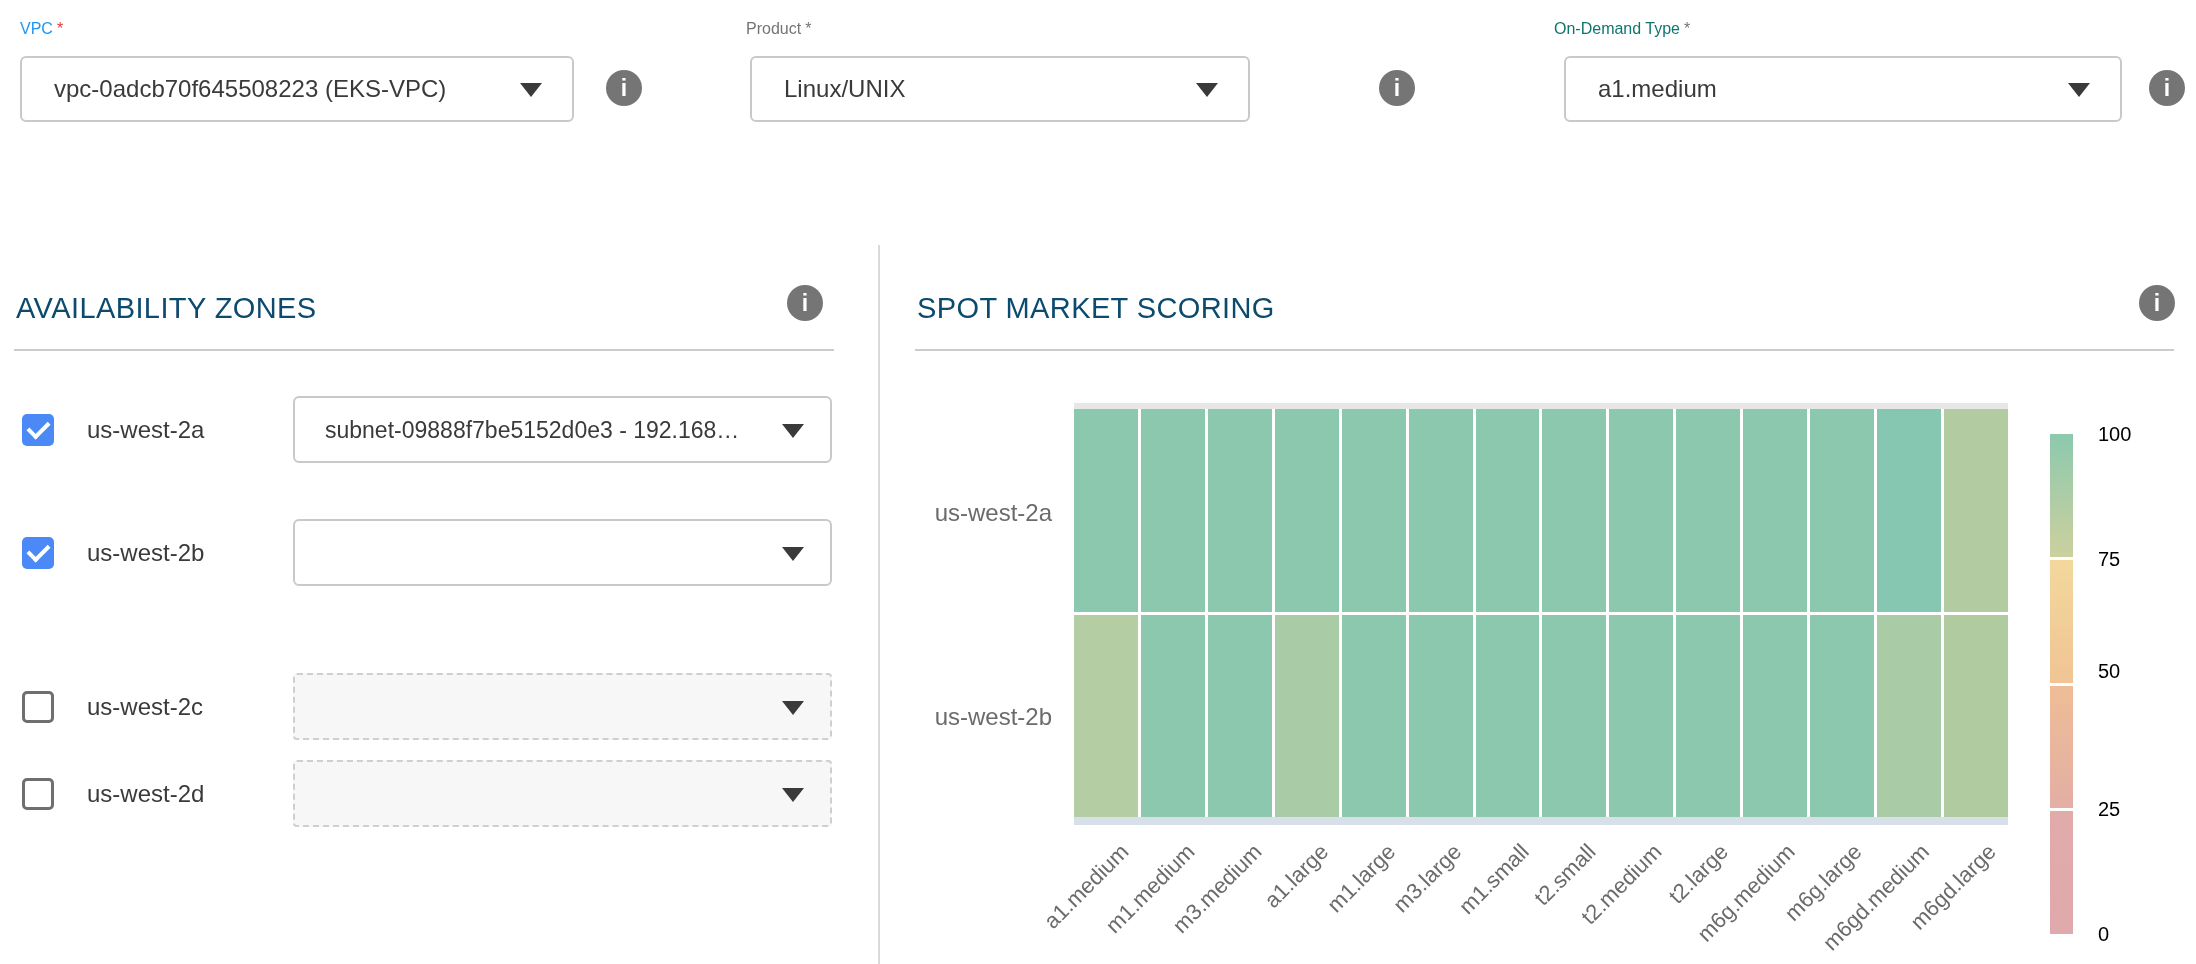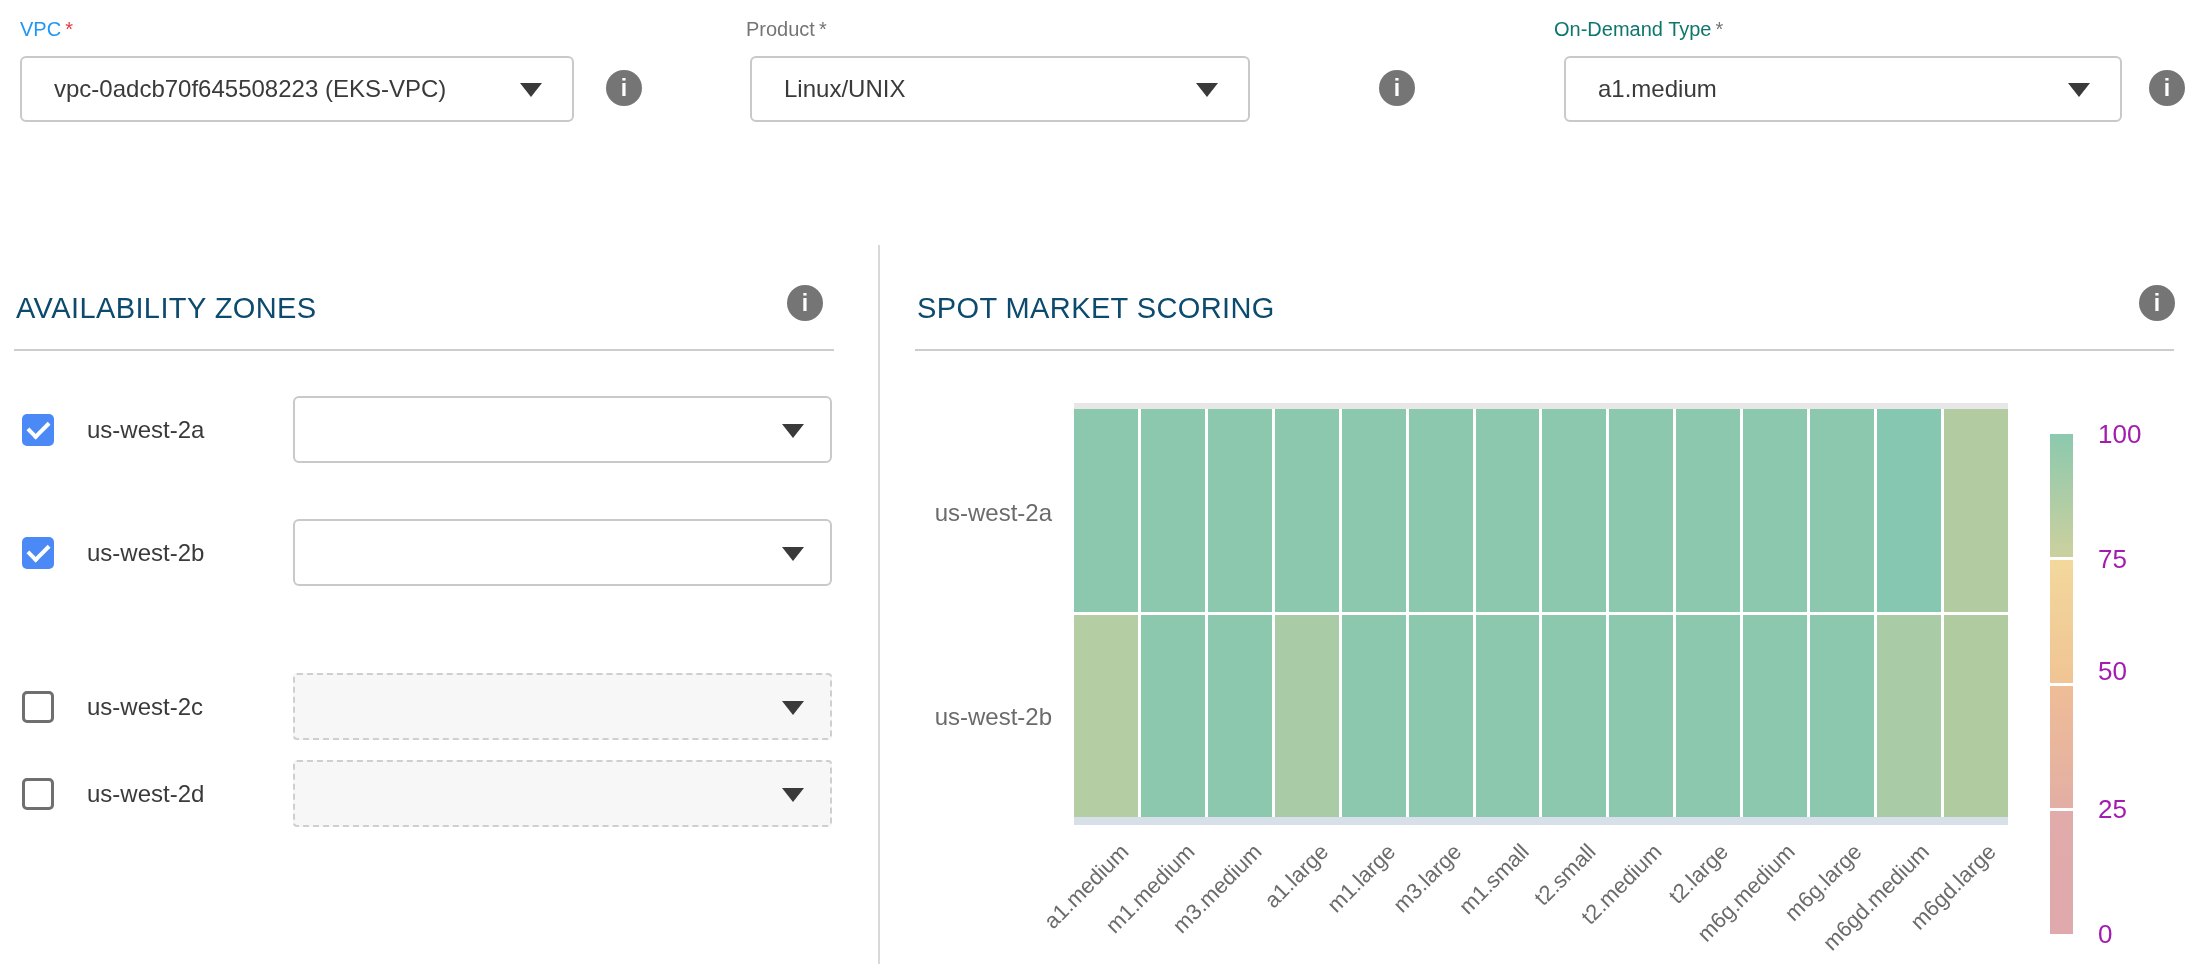--- a/index.html
+++ b/index.html
@@ -4,21 +4,21 @@
 <style>
   html,body{margin:0;padding:0;background:#fff;}
   body{font-family:"Liberation Sans",sans-serif;-webkit-font-smoothing:antialiased;}
   .page{position:relative;width:2196px;height:964px;background:#fff;overflow:hidden;}
 
   
   .field{position:absolute;top:14px;}
   .field-0{left:20px;width:660px;}
   .field-1{left:746px;width:680px;}
   .field-2{left:1554px;width:642px;}
-  .field-label{font-size:20px;color:#757575;height:30px;line-height:30px;}
+  .field-label{font-size:16px;color:#757575;height:30px;line-height:30px;}
   .field-label .star{margin-left:4px;}
   .select{position:absolute;top:42px;height:66px;background:#fff;border:2px solid #c9c9c9;
           border-radius:6px;box-sizing:border-box;cursor:pointer;}
   .field-0 .select{left:0;width:554px;}
   .field-1 .select{left:4px;width:500px;}
   .field-2 .select{left:10px;width:558px;}
   .select-value{position:absolute;left:32px;top:50%;transform:translateY(-50%);
                 font-size:24px;color:#3a3a3a;white-space:nowrap;}
   .caret{position:absolute;right:30px;top:50%;margin-top:-6px;width:0;height:0;
          border-left:11px solid transparent;border-right:11px solid transparent;
@@ -69,21 +69,21 @@
   .hm-botstrip{position:absolute;left:1074px;top:817px;width:934px;height:8px;background:#d7dfe9;}
   .hm-ylabel{position:absolute;left:860px;width:192px;text-align:right;
              font-size:24px;color:#6b6b6b;white-space:nowrap;}
   .hm-xlabels{position:absolute;left:1074px;top:829px;width:934px;height:135px;}
   .hm-xlabel{position:absolute;top:10px;font-size:22px;color:#6b6b6b;white-space:nowrap;
              transform:rotate(-45deg);transform-origin:100% 0;}
   .hm-colorbar{position:absolute;left:2050px;top:434px;width:23px;height:500px;
                display:flex;flex-direction:column;gap:3px;}
   .hm-colorbar div{flex:1;}
   .hm-tick{position:absolute;left:2098px;transform:translateY(-50%);
-           font-size:26px;color:#a21caf;white-space:nowrap;}
+           font-size:20px;color:#000000;white-space:nowrap;}
 </style>
 </head>
 <body>
 
 <div class="page">
 
   <div class="field field-0">
     <div class="field-label">
       <span style="color: rgb(33, 150, 243);">VPC</span><span class="star" style="color: rgb(229, 57, 59);">*</span>
     </div>
@@ -130,20 +130,21 @@
         <span>i</span>
       </div>
     <div class="section-rule az-rule"></div>
 
     <div class="az-row az-row-0">
       <div class="checkbox checked">
           <span class="tick"></span>
         </div>
       <span class="zone-label">us-west-2a</span>
       <div class="subnet-select">
+        <span class="select-value">subnet-09888f7be5152d0e3 - 192.168…</span>
         <span class="caret"></span>
       </div>
     </div>
 
     <div class="az-row az-row-1">
       <div class="checkbox checked">
           <span class="tick"></span>
         </div>
       <span class="zone-label">us-west-2b</span>
       <div class="subnet-select">

